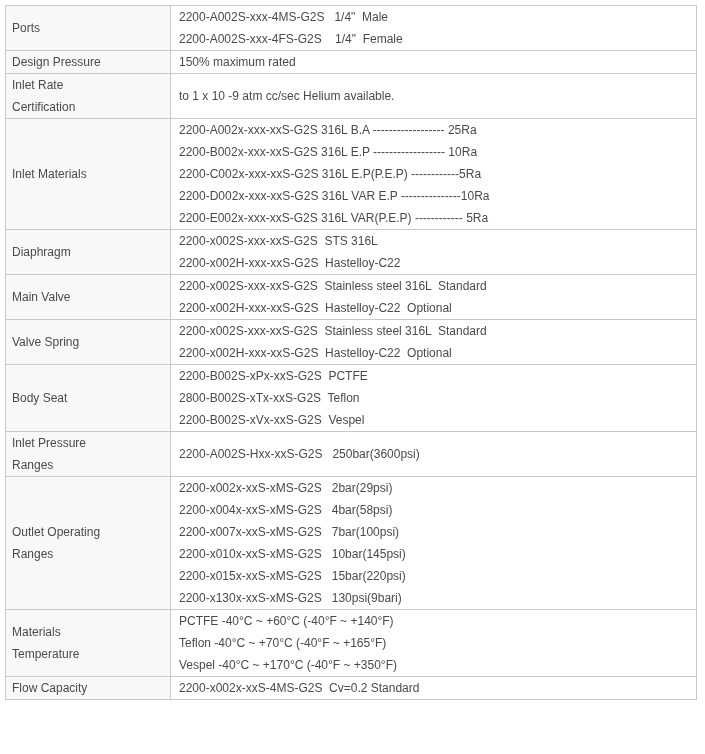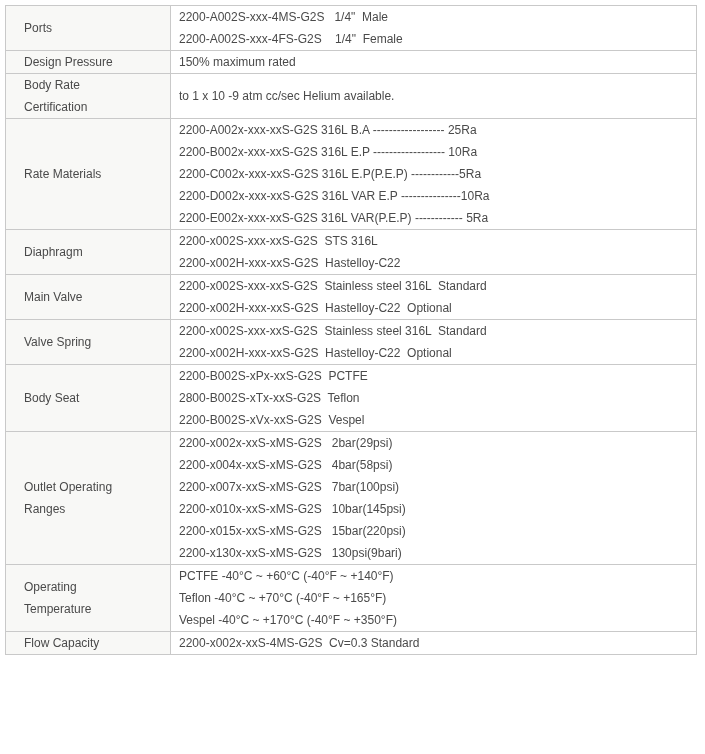--- a/index.html
+++ b/index.html
@@ -38,21 +38,21 @@
       background: #ffffff;
       padding-left: 8px;
       white-space: pre;
     }
     .line {
       display: block;
       height: 22px;
       line-height: 22px;
       white-space: pre;
     }
-    .label .line { white-space: normal; margin-left: 12px; }
+    .label .line { white-space: normal; }
   </style>
 </head>
 <body>
 
 <table class="spec-table">
   <tbody id="spec-body">
 
   <tr>
         <td class="label">
           <span class="line">Ports</span>
@@ -60,28 +60,28 @@
         <td class="value"><span class="line">2200-A002S-xxx-4MS-G2S   1/4"  Male</span><span class="line">2200-A002S-xxx-4FS-G2S    1/4"  Female</span></td>
       </tr>
       <tr>
         <td class="label">
           <span class="line">Design Pressure</span>
         </td>
         <td class="value"><span class="line">150% maximum rated</span></td>
       </tr>
       <tr>
         <td class="label">
-          <span class="line">Body Rate</span>
+          <span class="line">Inlet Rate</span>
           <span class="line">Certification</span>
         </td>
         <td class="value"><span class="line">to 1 x 10 -9 atm cc/sec Helium available.</span></td>
       </tr>
       <tr>
         <td class="label">
-          <span class="line">Rate Materials</span>
+          <span class="line">Inlet Materials</span>
         </td>
         <td class="value"><span class="line">2200-A002x-xxx-xxS-G2S 316L B.A ------------------ 25Ra</span><span class="line">2200-B002x-xxx-xxS-G2S 316L E.P ------------------ 10Ra</span><span class="line">2200-C002x-xxx-xxS-G2S 316L E.P(P.E.P) ------------5Ra</span><span class="line">2200-D002x-xxx-xxS-G2S 316L VAR E.P ---------------10Ra</span><span class="line">2200-E002x-xxx-xxS-G2S 316L VAR(P.E.P) ------------ 5Ra</span></td>
       </tr>
       <tr>
         <td class="label">
           <span class="line">Diaphragm</span>
         </td>
         <td class="value"><span class="line">2200-x002S-xxx-xxS-G2S  STS 316L</span><span class="line">2200-x002H-xxx-xxS-G2S  Hastelloy-C22</span></td>
       </tr>
       <tr>
@@ -97,32 +97,39 @@
         <td class="value"><span class="line">2200-x002S-xxx-xxS-G2S  Stainless steel 316L  Standard</span><span class="line">2200-x002H-xxx-xxS-G2S  Hastelloy-C22  Optional</span></td>
       </tr>
       <tr>
         <td class="label">
           <span class="line">Body Seat</span>
         </td>
         <td class="value"><span class="line">2200-B002S-xPx-xxS-G2S  PCTFE</span><span class="line">2800-B002S-xTx-xxS-G2S  Teflon</span><span class="line">2200-B002S-xVx-xxS-G2S  Vespel</span></td>
       </tr>
       <tr>
         <td class="label">
+          <span class="line">Inlet Pressure</span>
+          <span class="line">Ranges</span>
+        </td>
+        <td class="value"><span class="line">2200-A002S-Hxx-xxS-G2S   250bar(3600psi)</span></td>
+      </tr>
+      <tr>
+        <td class="label">
           <span class="line">Outlet Operating</span>
           <span class="line">Ranges</span>
         </td>
         <td class="value"><span class="line">2200-x002x-xxS-xMS-G2S   2bar(29psi)</span><span class="line">2200-x004x-xxS-xMS-G2S   4bar(58psi)</span><span class="line">2200-x007x-xxS-xMS-G2S   7bar(100psi)</span><span class="line">2200-x010x-xxS-xMS-G2S   10bar(145psi)</span><span class="line">2200-x015x-xxS-xMS-G2S   15bar(220psi)</span><span class="line">2200-x130x-xxS-xMS-G2S   130psi(9bari)</span></td>
       </tr>
       <tr>
         <td class="label">
-          <span class="line">Operating</span>
+          <span class="line">Materials</span>
           <span class="line">Temperature</span>
         </td>
         <td class="value"><span class="line">PCTFE -40°C ~ +60°C (-40°F ~ +140°F)</span><span class="line">Teflon -40°C ~ +70°C (-40°F ~ +165°F)</span><span class="line">Vespel -40°C ~ +170°C (-40°F ~ +350°F)</span></td>
       </tr>
       <tr>
         <td class="label">
           <span class="line">Flow Capacity</span>
         </td>
-        <td class="value"><span class="line">2200-x002x-xxS-4MS-G2S  Cv=0.3 Standard</span></td>
+        <td class="value"><span class="line">2200-x002x-xxS-4MS-G2S  Cv=0.2 Standard</span></td>
       </tr>
     </tbody>
 </table>
 
 </body></html>

